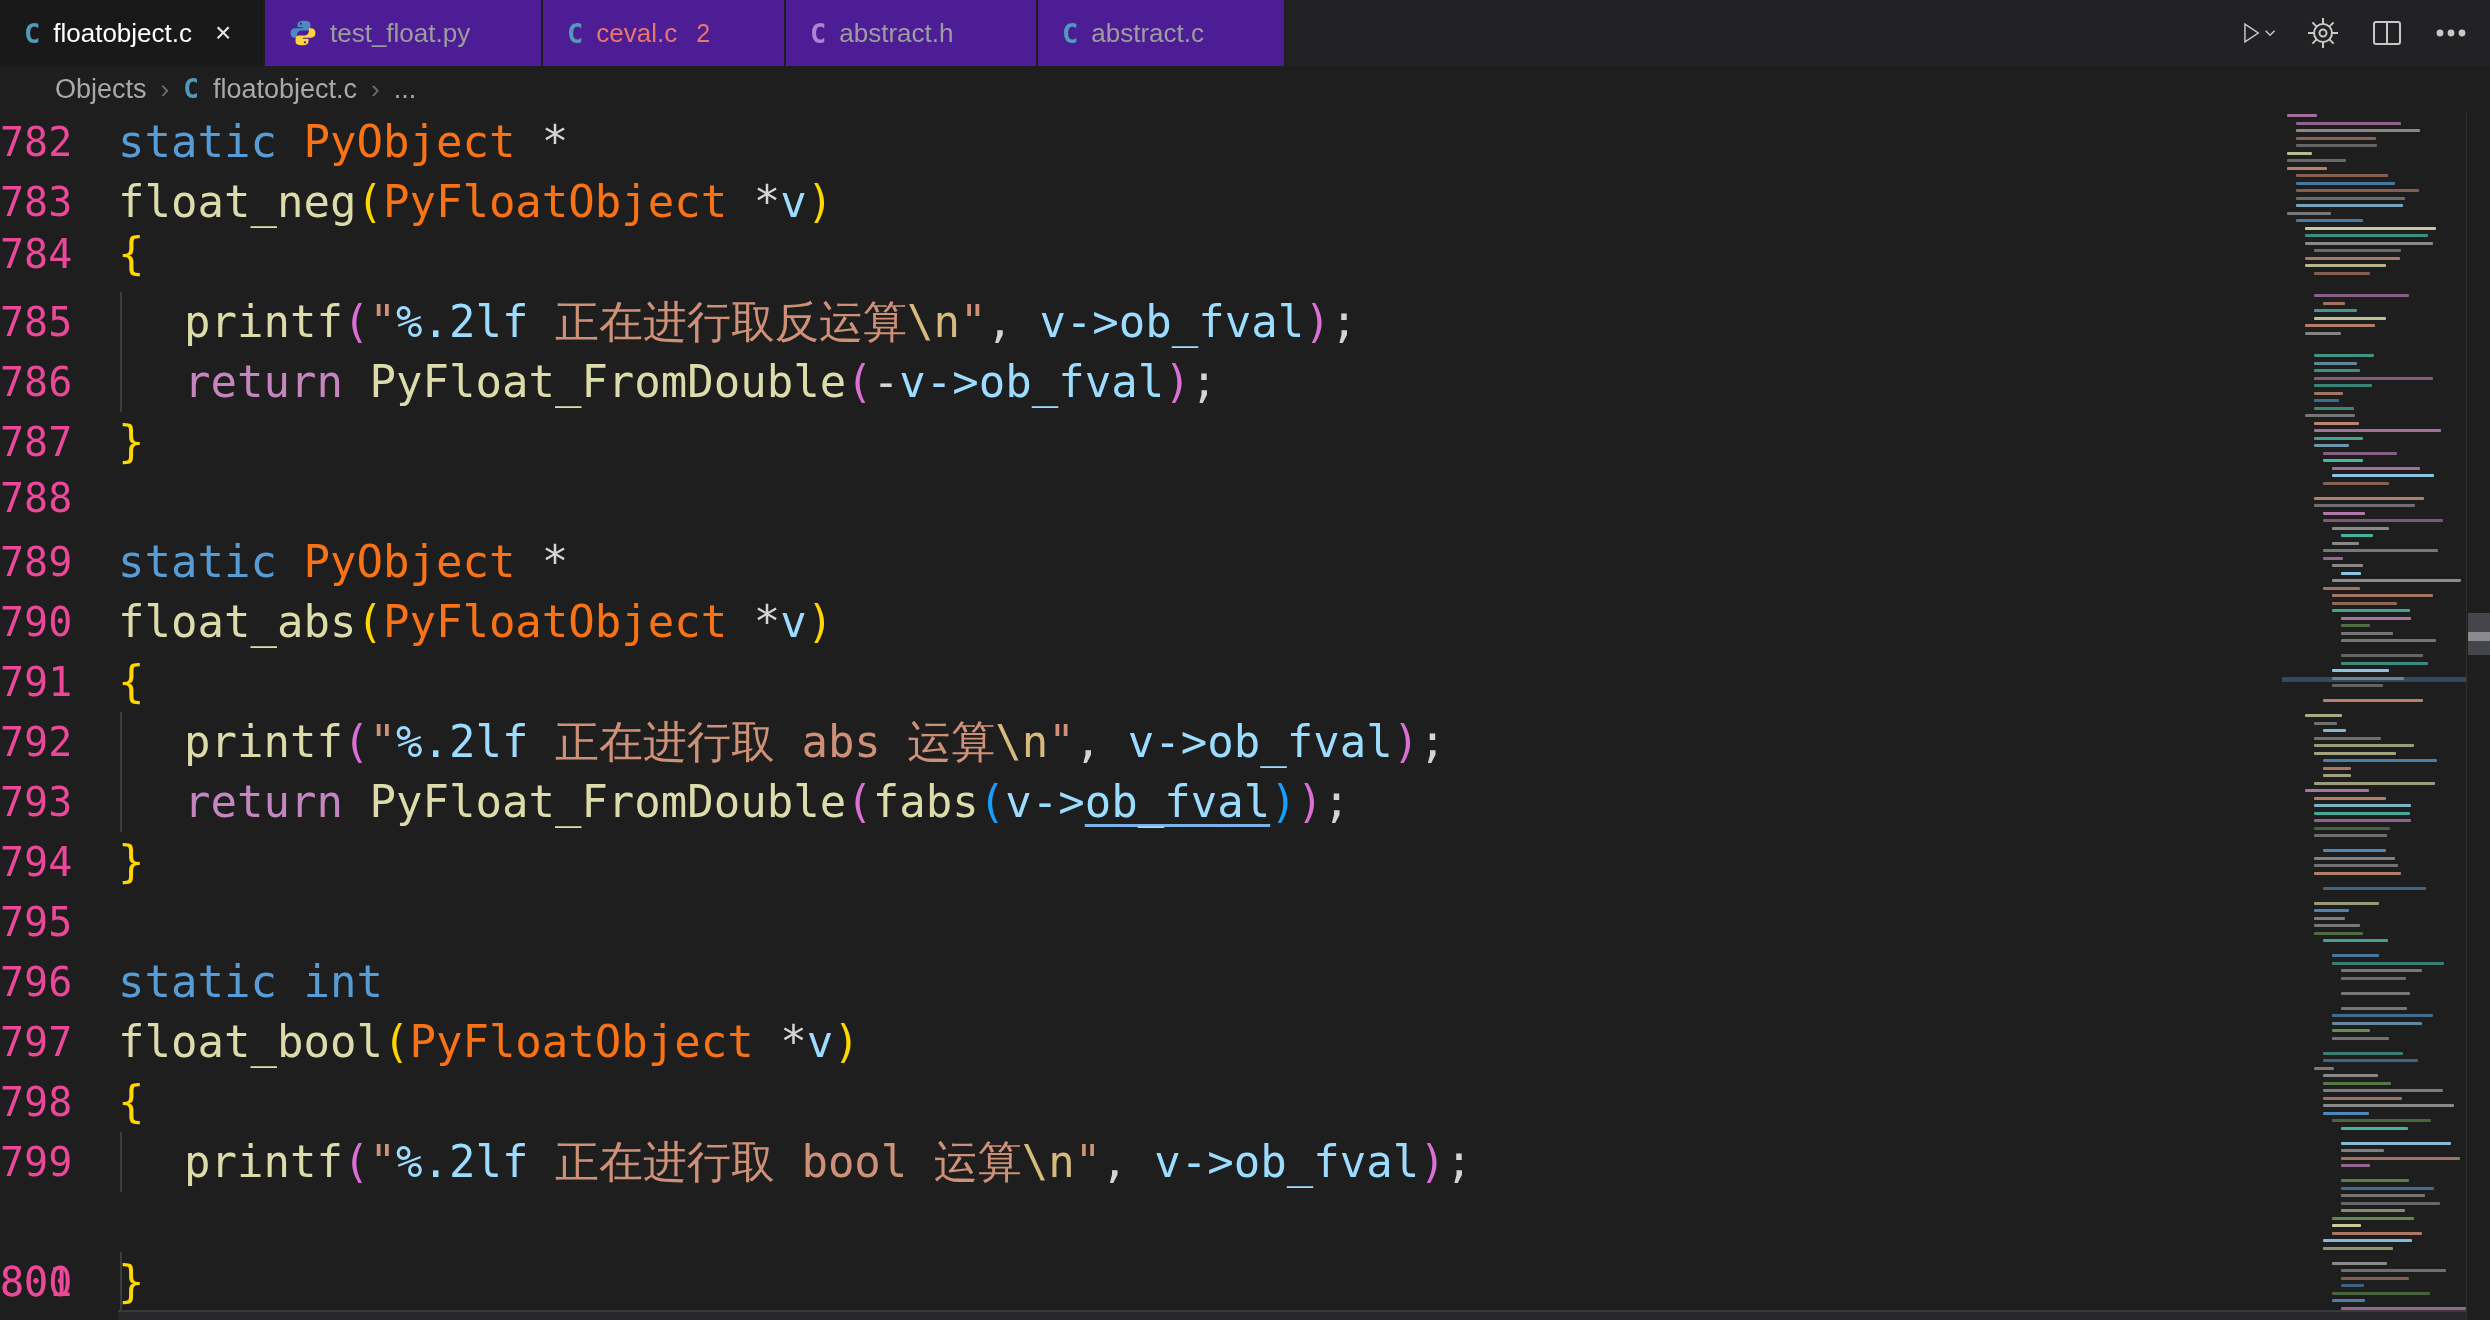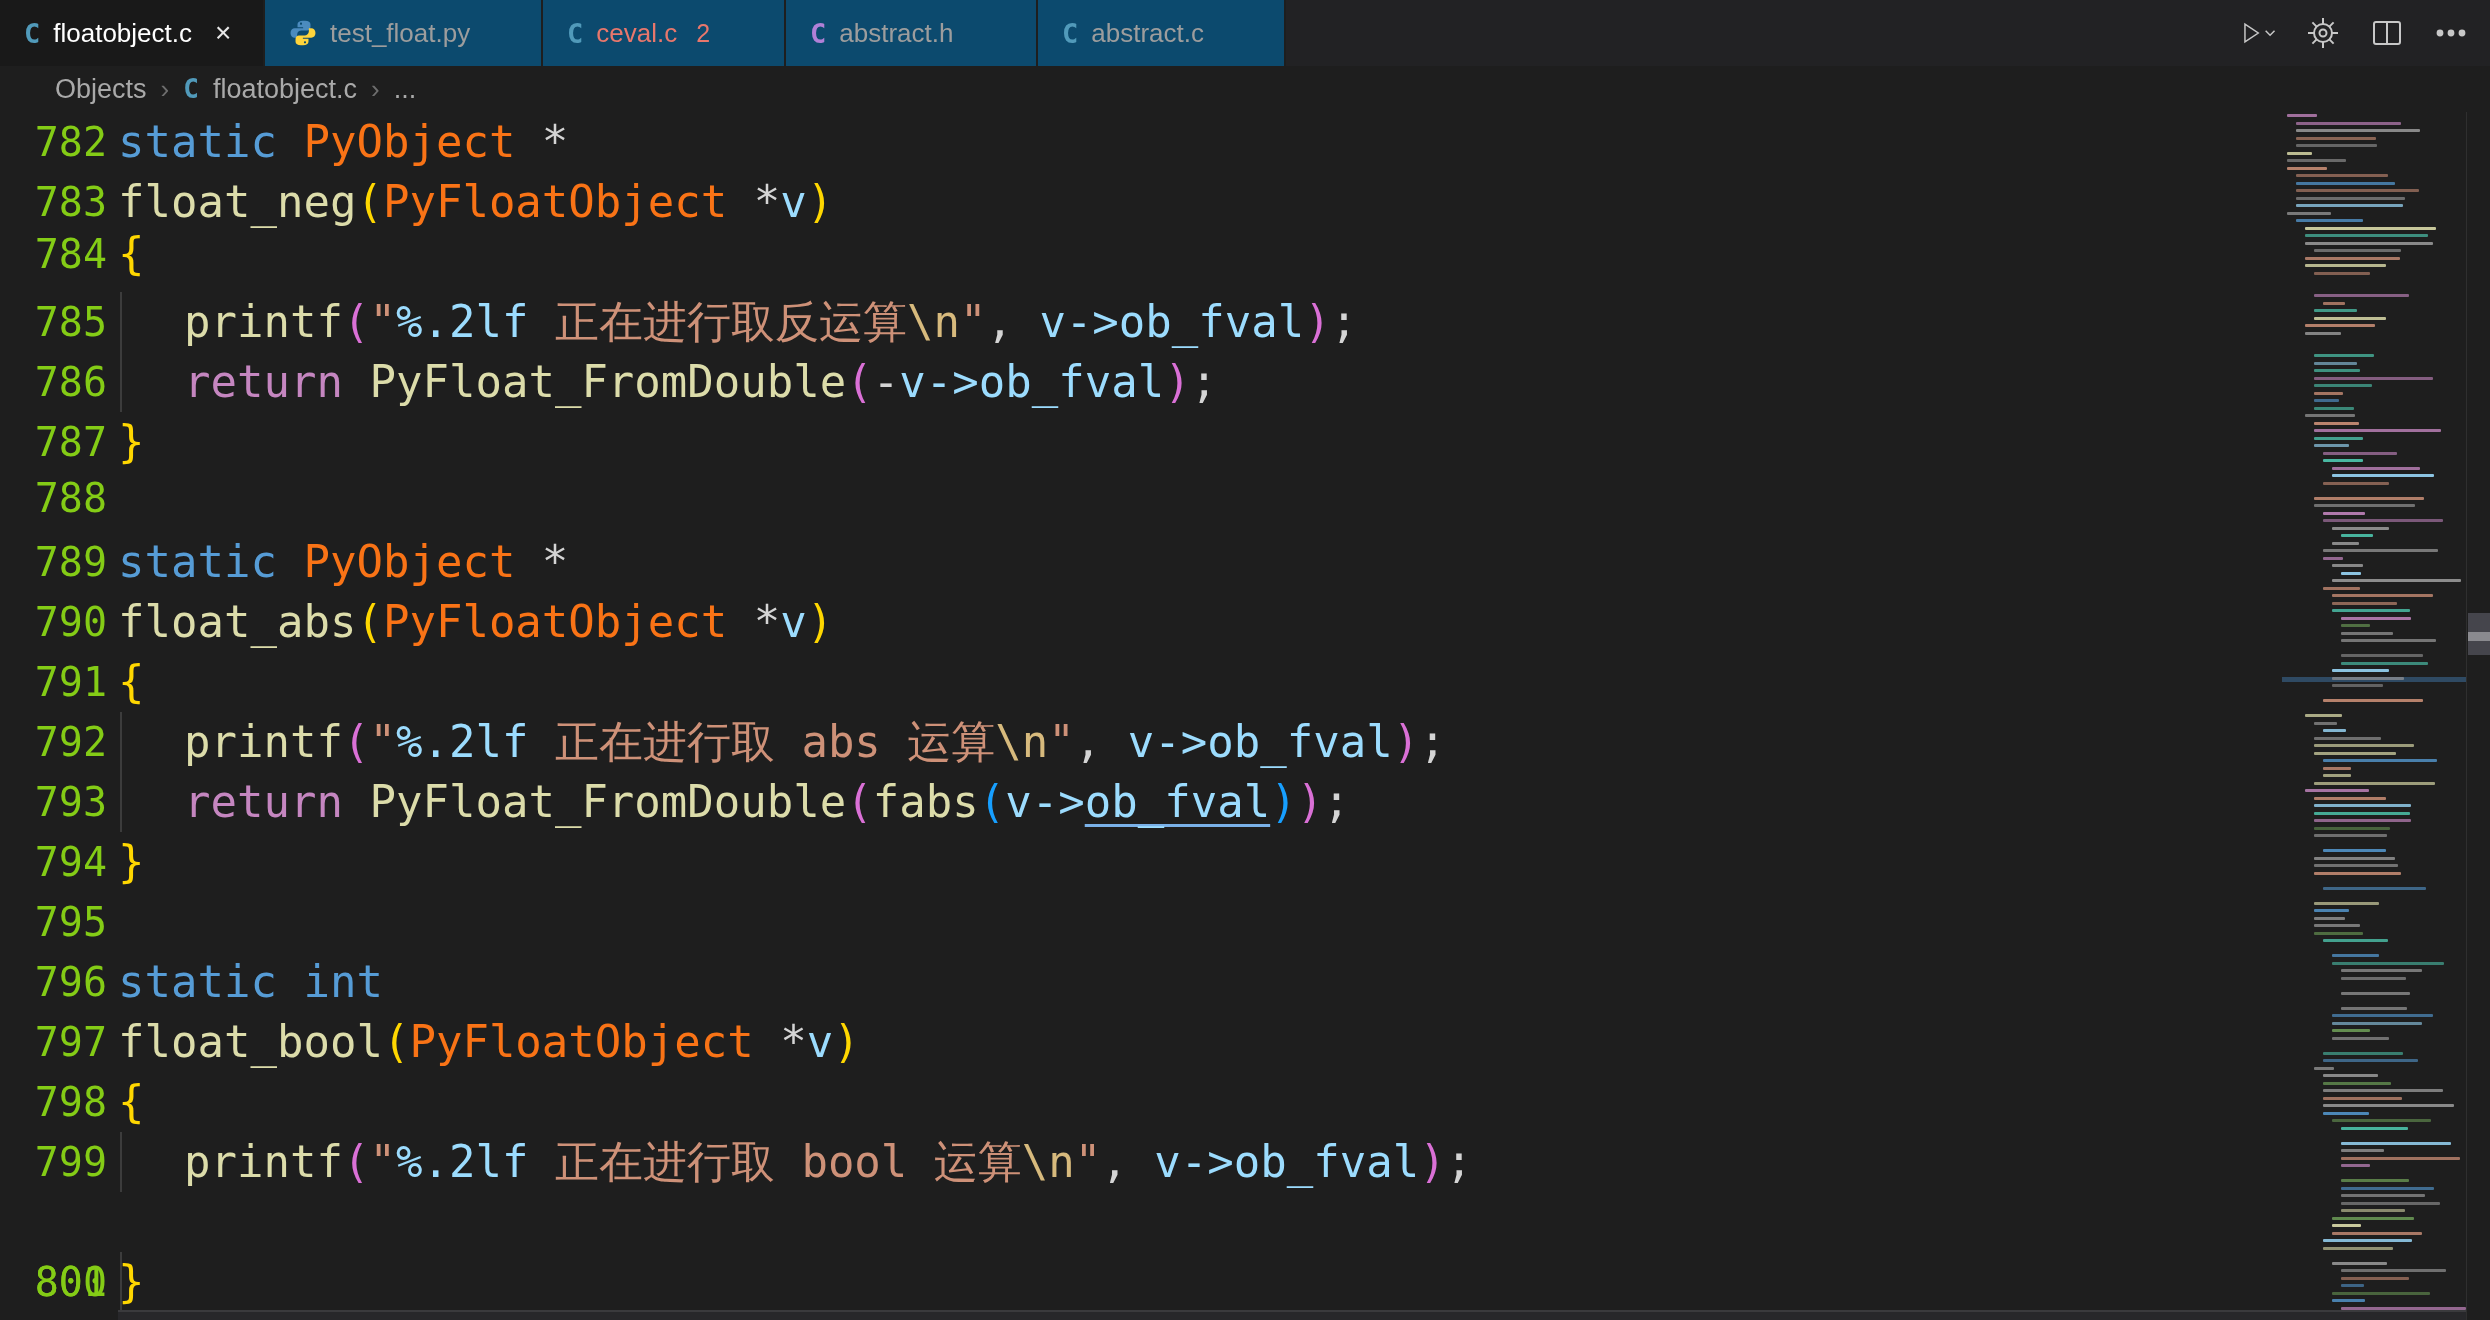--- a/index.html
+++ b/index.html
@@ -3,21 +3,21 @@
 <meta charset="utf-8">
 <style>
   * { margin:0; padding:0; box-sizing:border-box; }
   html,body { width:2490px; height:1320px; overflow:hidden; background:#1e1e1e;
               font-family:"Liberation Sans", sans-serif; }
 
   
   .tabbar { position:absolute; left:0; top:0; width:2490px; height:66px;
             background:#222224; display:flex; align-items:stretch; }
   .tab { display:flex; align-items:center; padding:0 24px; gap:13px;
-         background:#0c4a6e; border-right:2px solid #1e1e1e; cursor:pointer;
+         background:#4c1d95; border-right:2px solid #1e1e1e; cursor:pointer;
          font-size:26px; color:#9d9d9d; white-space:nowrap; }
   .tab.active { background:#191919; color:#ffffff; }
   .tab:nth-child(1){ width:265px; }
   .tab:nth-child(2){ width:278px; }
   .tab:nth-child(3){ width:243px; }
   .tab:nth-child(4){ width:252px; }
   .tab:nth-child(5){ width:248px; }
   .tab .ficon { font-weight:bold; font-size:27px; font-family:"DejaVu Sans Mono",monospace; }
   .tab .label.italic { }
   .tab .badge { font-size:25px; margin-left:6px; }
@@ -37,21 +37,21 @@
   .breadcrumb .sep { color:#6e6e6e; font-size:26px; }
   .breadcrumb .ficon { color:#519aba; font-weight:bold; font-size:26px;
                        font-family:"DejaVu Sans Mono",monospace; }
   .crumb { cursor:pointer; }
 
   
   .editor { position:absolute; left:0; top:112px; width:2490px; height:1208px;
             background:#1e1e1e; font-family:"DejaVu Sans Mono",monospace; }
   .code-line { position:absolute; left:0; height:60px; width:2280px;
                display:flex; align-items:center; white-space:pre; cursor:text; }
-  .lnum { width:118px; padding-right:11px; text-align:right; color:#84cc16;
+  .lnum { width:118px; padding-right:11px; color:#ec4899;
           font-size:40px; flex:none; }
   .lcode { font-size:44px; line-height:60px; }
   .ind1 { padding-left:66px; }
   .guide { position:absolute; left:120px; top:0; width:2px; height:60px;
            background:#3c3c3c; }
 
   .seg-kw  { color:#569CD6; }
   .seg-ctl { color:#C586C0; }
   .seg-type{ color:#f97316; }
   .seg-fn  { color:#DCDCAA; }

